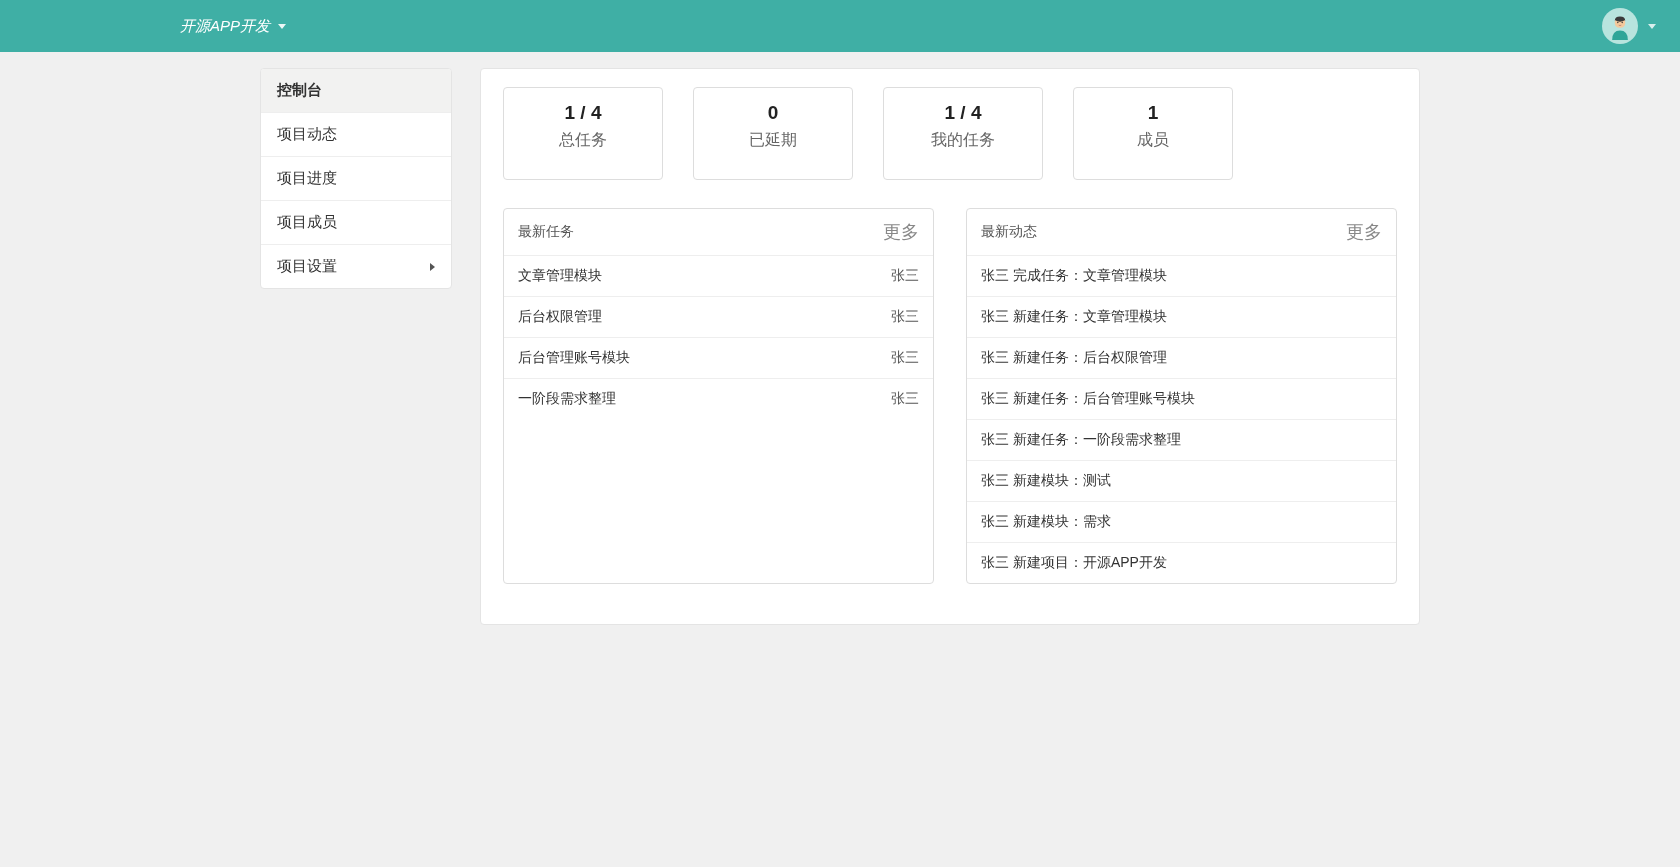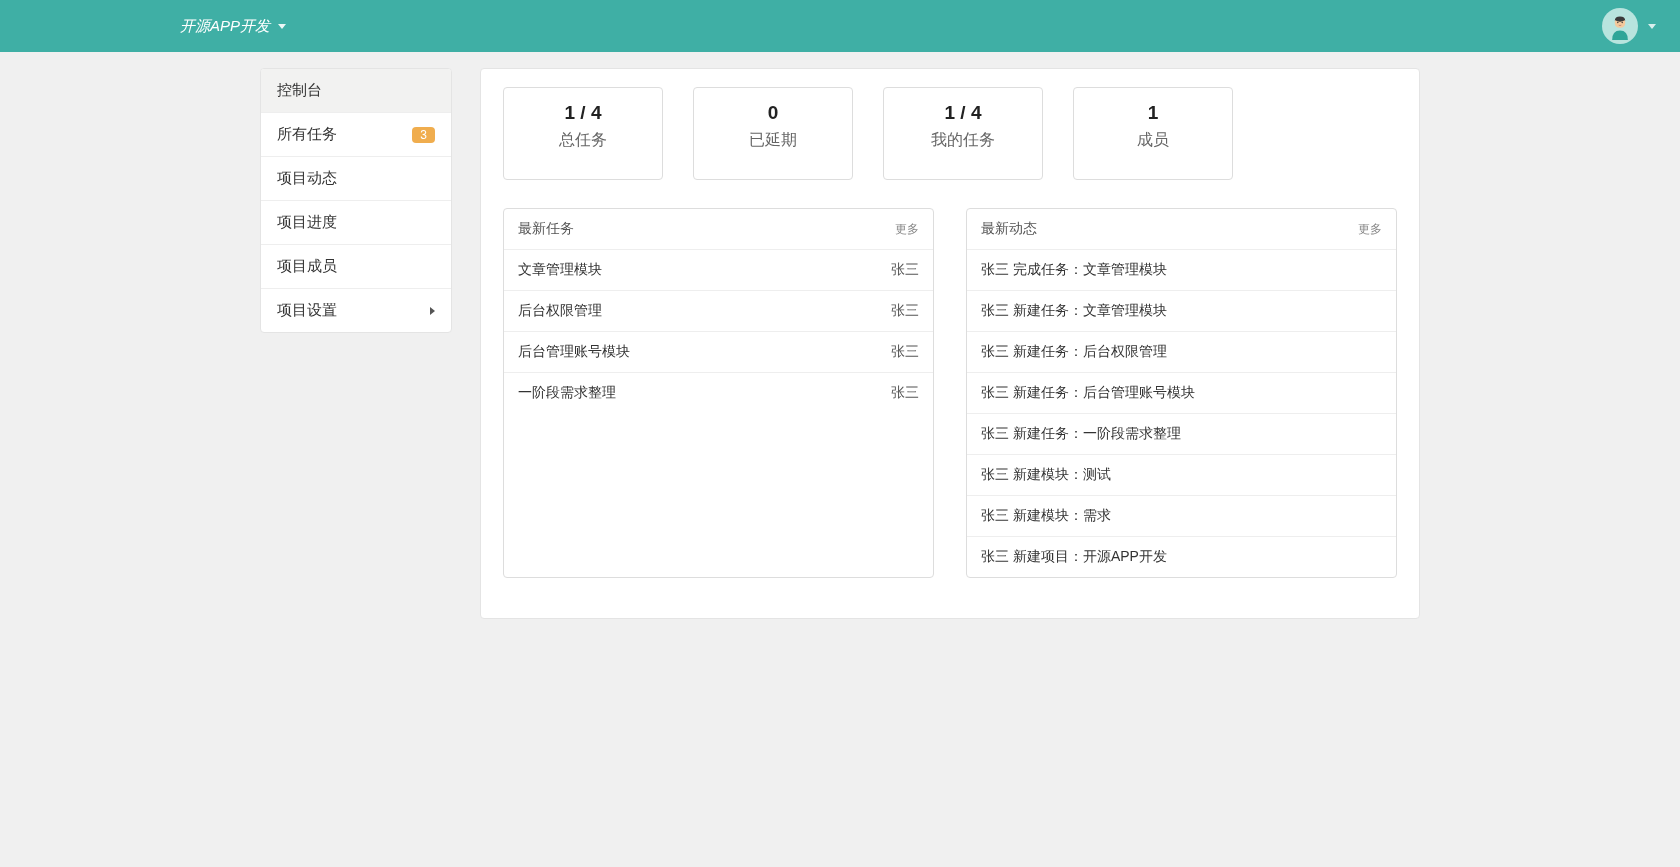--- a/index.html
+++ b/index.html
@@ -79,21 +79,21 @@
     display: flex;
     align-items: center;
     justify-content: space-between;
     cursor: pointer;
     font-size: 15px;
     color: #333;
   }
   .sidebar-item:last-child { border-bottom: none; }
   .sidebar-item.active {
     background: #f2f2f1;
-    font-weight: 400;
+    font-weight: 700;
   }
   .badge {
     background: #f0ad4e;
     color: #fff;
     font-size: 12px;
     padding: 1px 8px;
     border-radius: 4px;
     font-weight: 500;
   }
   .sidebar-caret {
@@ -146,21 +146,21 @@
     justify-content: space-between;
     align-items: center;
     padding: 11px 14px;
     border-bottom: 1px solid #eee;
     font-size: 14px;
     color: #555;
   }
   .panel-more {
     color: #888;
     cursor: pointer;
-    font-size: 12px;
+    font-size: 18px;
   }
   .panel-row {
     display: flex;
     justify-content: space-between;
     padding: 11px 14px;
     border-bottom: 1px solid #eee;
     font-size: 14px;
     color: #333;
     gap: 28px;
   }
@@ -192,24 +192,20 @@
 </div>
 
 <div class="page">
 
   <aside class="sidebar">
     <div class="sidebar-list">
       <div class="sidebar-item active">
         <span>控制台</span>
       </div>
       <div class="sidebar-item">
-        <span>所有任务</span>
-        <span class="badge">3</span>
-      </div>
-      <div class="sidebar-item">
         <span>项目动态</span>
       </div>
       <div class="sidebar-item">
         <span>项目进度</span>
       </div>
       <div class="sidebar-item">
         <span>项目成员</span>
       </div>
       <div class="sidebar-item">
         <span>项目设置</span>

